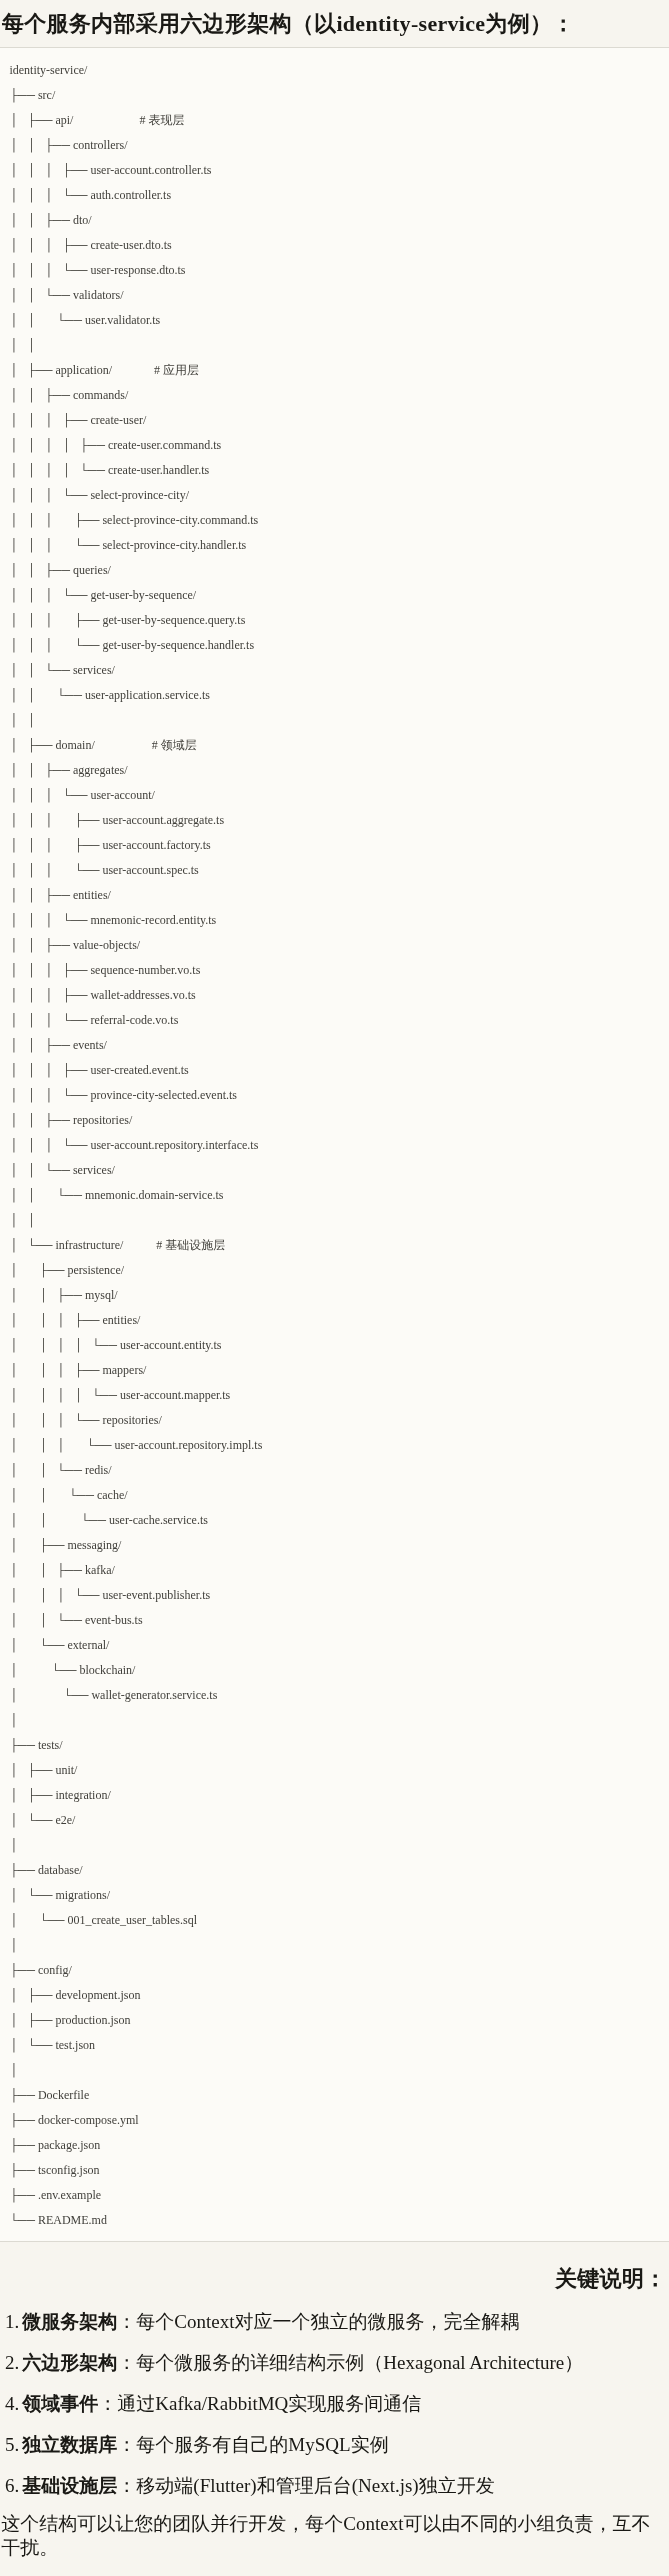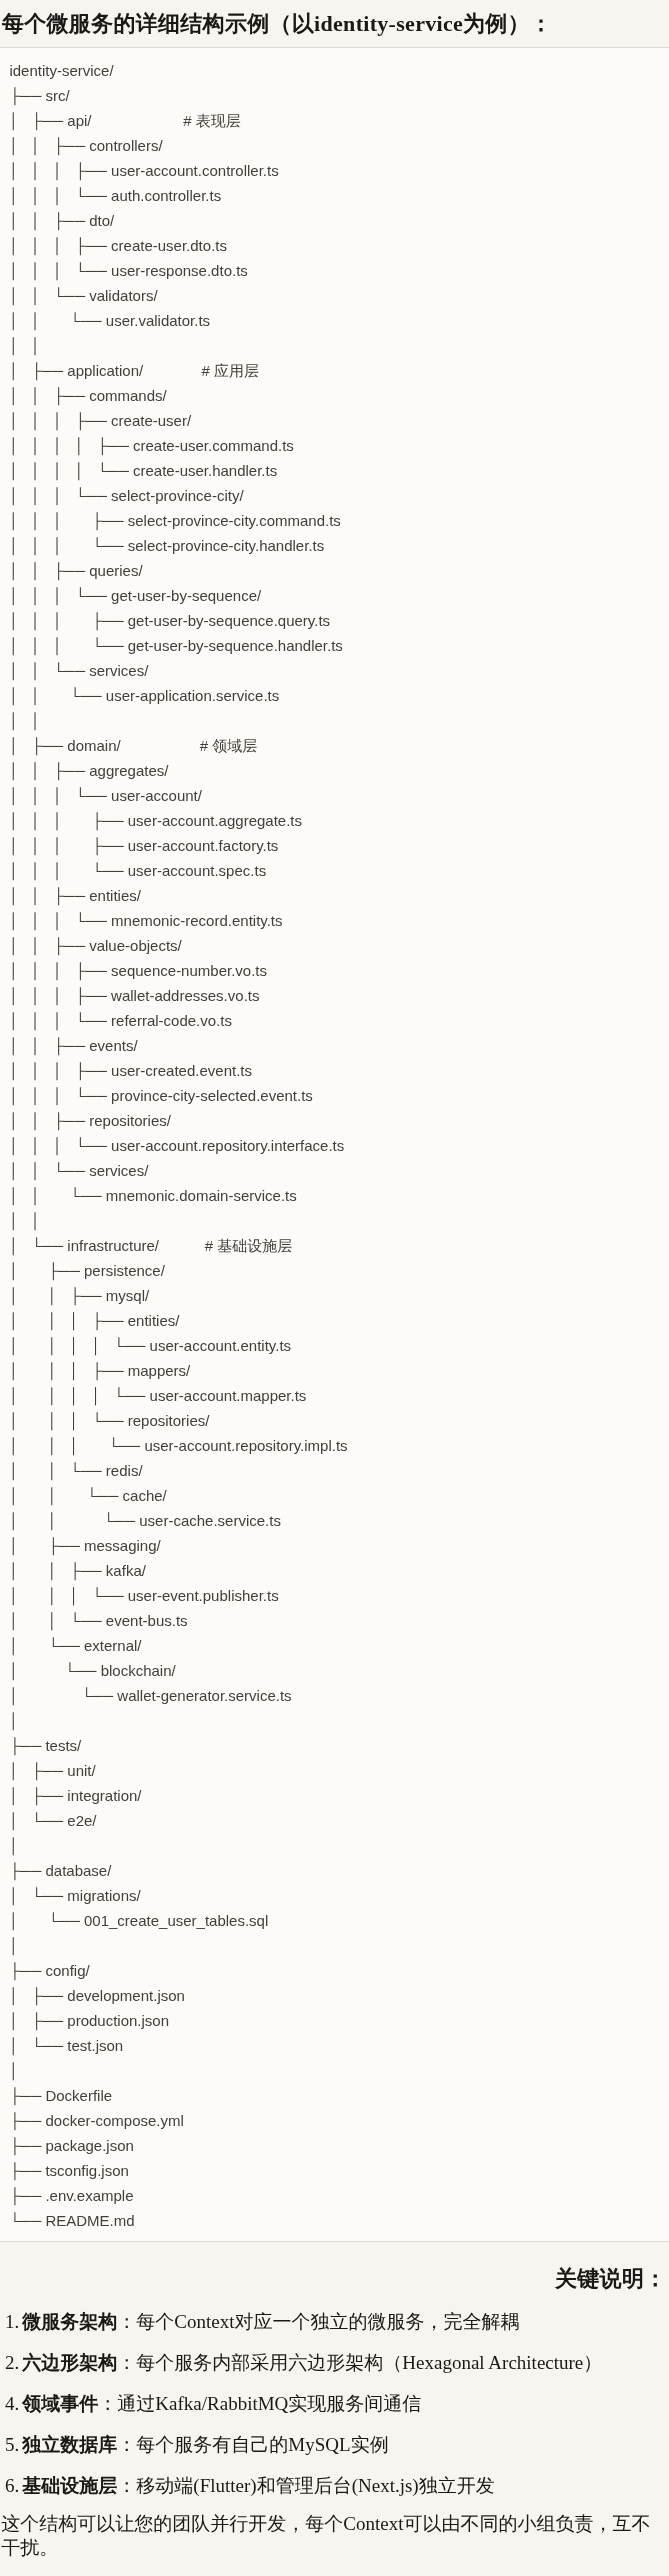--- a/index.html
+++ b/index.html
@@ -24,22 +24,22 @@
     margin:0;
     padding:8.8px 2.5px 9.4px 1.9px;
     letter-spacing:0.3px;
   }
   pre.tree{
     margin:0;
     padding:10px 9.4px 7.5px 9.4px;
     background:var(--code-bg);
     border-top:0.6px solid var(--code-border);
     border-bottom:0.6px solid var(--code-border);
-    font-family:Liberation Sans, sans-serif;
-    font-size:15px;
+    font-family:Liberation Serif, serif;
+    font-size:12px;
     line-height:25px;
     color:var(--code-text);
     white-space:pre;
     overflow:hidden;
   }
   h2.notes-title{
     font-size:22px;
     line-height:29px;
     font-weight:bold;
     margin:22.5px 2.5px 0 1.9px;
@@ -65,21 +65,21 @@
     line-height:24px;
     margin:13.8px 2.5px 0 1.3px;
     padding-bottom:1.3px;
   }
 </style>
 </head>
 <body>
 
 <div class="page">
 
-  <h1 class="doc-title">每个微服务的详细结构示例（以identity-service为例）：</h1>
+  <h1 class="doc-title">每个服务内部采用六边形架构（以identity-service为例）：</h1>
 
   <pre class="tree">identity-service/
 ├── src/
 │   ├── api/                      # 表现层
 │   │   ├── controllers/
 │   │   │   ├── user-account.controller.ts
 │   │   │   └── auth.controller.ts
 │   │   ├── dto/
 │   │   │   ├── create-user.dto.ts
 │   │   │   └── user-response.dto.ts
@@ -159,21 +159,21 @@
 ├── docker-compose.yml
 ├── package.json
 ├── tsconfig.json
 ├── .env.example
 └── README.md</pre>
 
   <h2 class="notes-title">关键说明：</h2>
 
   <div class="notes">
     <div class="note-item"><span class="num">1.</span><span class="term">微服务架构</span><span class="desc">：每个Context对应一个独立的微服务，完全解耦</span></div>
-    <div class="note-item"><span class="num">2.</span><span class="term">六边形架构</span><span class="desc">：每个服务内部采用六边形架构（Hexagonal Architecture）</span></div>
+    <div class="note-item"><span class="num">2.</span><span class="term">六边形架构</span><span class="desc">：每个微服务的详细结构示例（Hexagonal Architecture）</span></div>
     <div class="note-item"><span class="num">4.</span><span class="term">领域事件</span><span class="desc">：通过Kafka/RabbitMQ实现服务间通信</span></div>
     <div class="note-item"><span class="num">5.</span><span class="term">独立数据库</span><span class="desc">：每个服务有自己的MySQL实例</span></div>
     <div class="note-item"><span class="num">6.</span><span class="term">基础设施层</span><span class="desc">：移动端(Flutter)和管理后台(Next.js)独立开发</span></div>
   </div>
 
   <p class="closing">这个结构可以让您的团队并行开发，每个Context可以由不同的小组负责，互不干扰。</p>
 
 </div>
 
 

